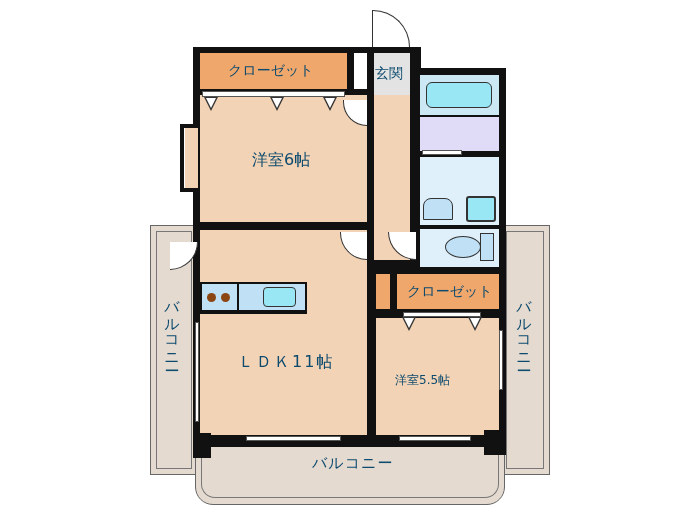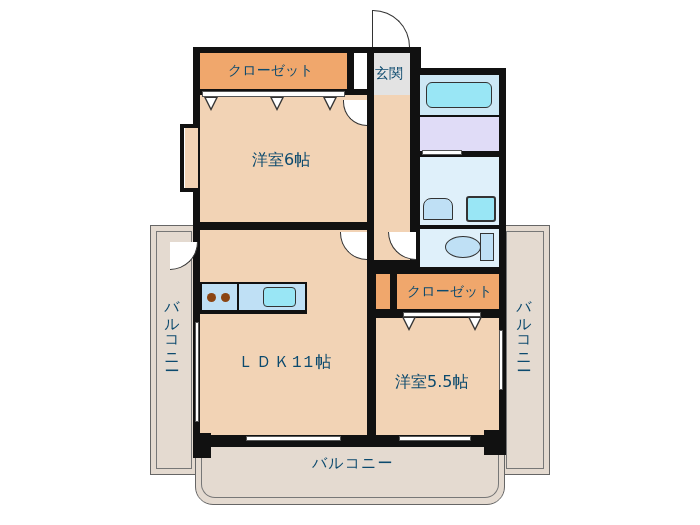--- a/index.html
+++ b/index.html
@@ -58,33 +58,33 @@
 <div class="abs room" style="left:200px;top:230px;width:167px;height:205px;"></div>
 <div class="abs" style="left:170px;top:242px;width:28px;height:28px;border-bottom:1.5px solid #333;border-right:1.5px solid #333;border-bottom-right-radius:28px;background:#fff;"></div>
 <div class="abs" style="left:340px;top:232px;width:27px;height:28px;border-bottom:1.5px solid #333;border-left:1.5px solid #333;border-bottom-left-radius:28px;background:#fff;"></div>
 
 <div class="abs" style="left:200px;top:282px;width:107px;height:32px;background:#111;"></div>
 <div class="abs" style="left:202px;top:284px;width:35px;height:26px;background:#bfe0f5;"></div>
 <div class="abs" style="left:207px;top:293px;width:9px;height:9px;border-radius:50%;background:#8b4513;"></div>
 <div class="abs" style="left:221px;top:293px;width:9px;height:9px;border-radius:50%;background:#8b4513;"></div>
 <div class="abs" style="left:239px;top:284px;width:66px;height:26px;background:#bfe0f5;"></div>
 <div class="abs" style="left:263px;top:287px;width:33px;height:20px;border:1.5px solid #333;border-radius:4px;background:#99e6f5;"></div>
-<div class="label" style="left:238px;top:352px;font-size:16px;letter-spacing:2px;font-family:Liberation Mono, monospace;">ＬＤＫ11帖</div>
+<div class="label" style="left:238px;top:352px;font-size:16px;letter-spacing:2px;">ＬＤＫ11帖</div>
 <div class="abs win" style="left:195px;top:322px;width:4px;height:100px;"></div>
 <div class="abs win" style="left:246px;top:436px;width:95px;height:5px;"></div>
 
 <div class="abs closet" style="left:376px;top:274px;width:14px;height:35px;"></div>
 <div class="abs closet" style="left:397px;top:274px;width:102px;height:35px;"></div>
 <div class="label" style="left:407px;top:283px;font-size:14px;">クローゼット</div>
 
 <div class="abs room" style="left:376px;top:318px;width:123px;height:117px;"></div>
 <div class="abs win" style="left:403px;top:312px;width:78px;height:5px;"></div>
 <div class="abs tri" style="left:402px;top:317px;"></div>
 <div class="abs tri" style="left:468px;top:317px;"></div>
-<div class="label" style="left:395px;top:372px;font-size:16px;">洋室5.5帖</div>
+<div class="label" style="left:395px;top:372px;font-size:12px;">洋室5.5帖</div>
 <div class="abs win" style="left:399px;top:436px;width:72px;height:5px;"></div>
 <div class="abs win" style="left:499px;top:330px;width:4px;height:60px;"></div>
 
 <div class="abs wall" style="left:193px;top:433px;width:18px;height:25px;"></div>
 <div class="abs wall" style="left:484px;top:430px;width:22px;height:25px;"></div>
 
 <div class="abs" style="left:420px;top:75px;width:79px;height:40px;background:#cde8f5;"></div>
 <div class="abs" style="left:426px;top:82px;width:66px;height:26px;border:1.5px solid #333;border-radius:6px;background:#99e6f5;"></div>
 <div class="abs" style="left:420px;top:117px;width:79px;height:34px;background:#e0dcf7;"></div>
 <div class="abs" style="left:422px;top:150px;width:40px;height:5px;background:#fff;border:1px solid #555;"></div>

